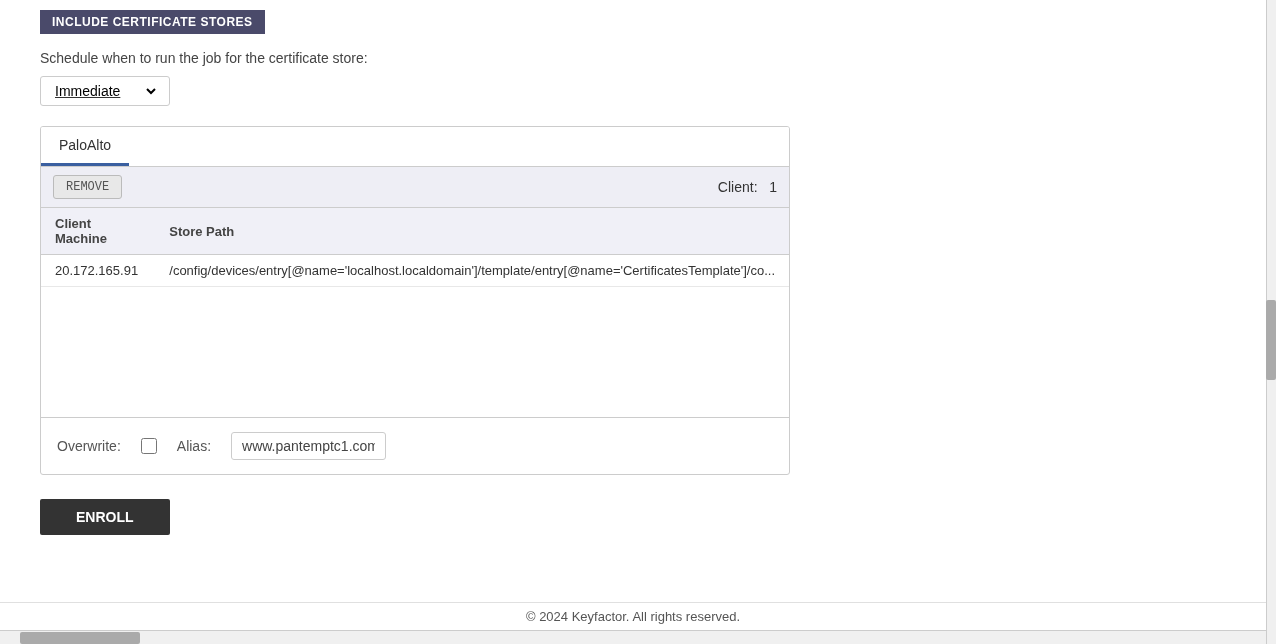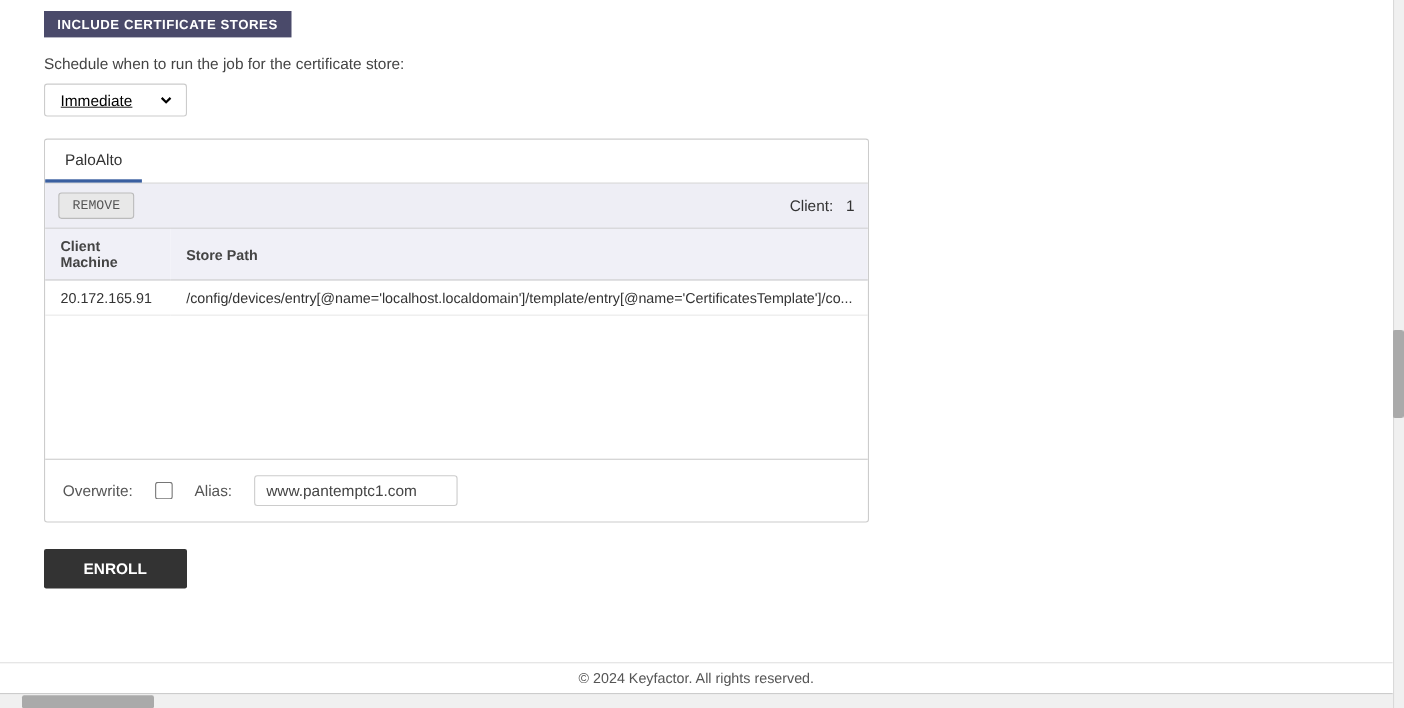--- a/index.html
+++ b/index.html
@@ -225,21 +225,21 @@
     .alias-label {
       font-size: 14px;
       color: #555555;
     }
 
     .alias-input {
       border: 1px solid #cccccc;
       border-radius: 3px;
       padding: 5px 10px;
       font-size: 14px;
-      width: 185px;
+      width: 155px;
       color: #444444;
     }
 
     
     .enroll-section {
       margin-top: 24px;
     }
 
     .enroll-btn {
       background: #333333;

